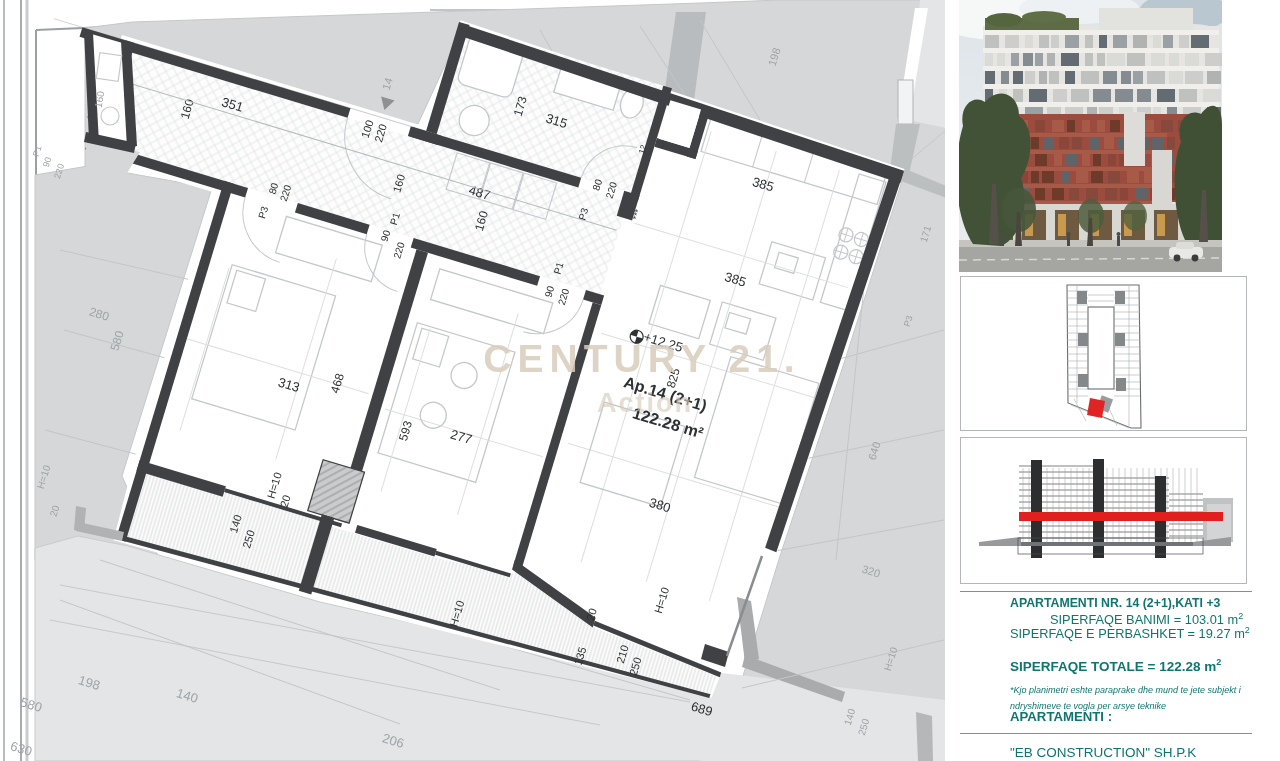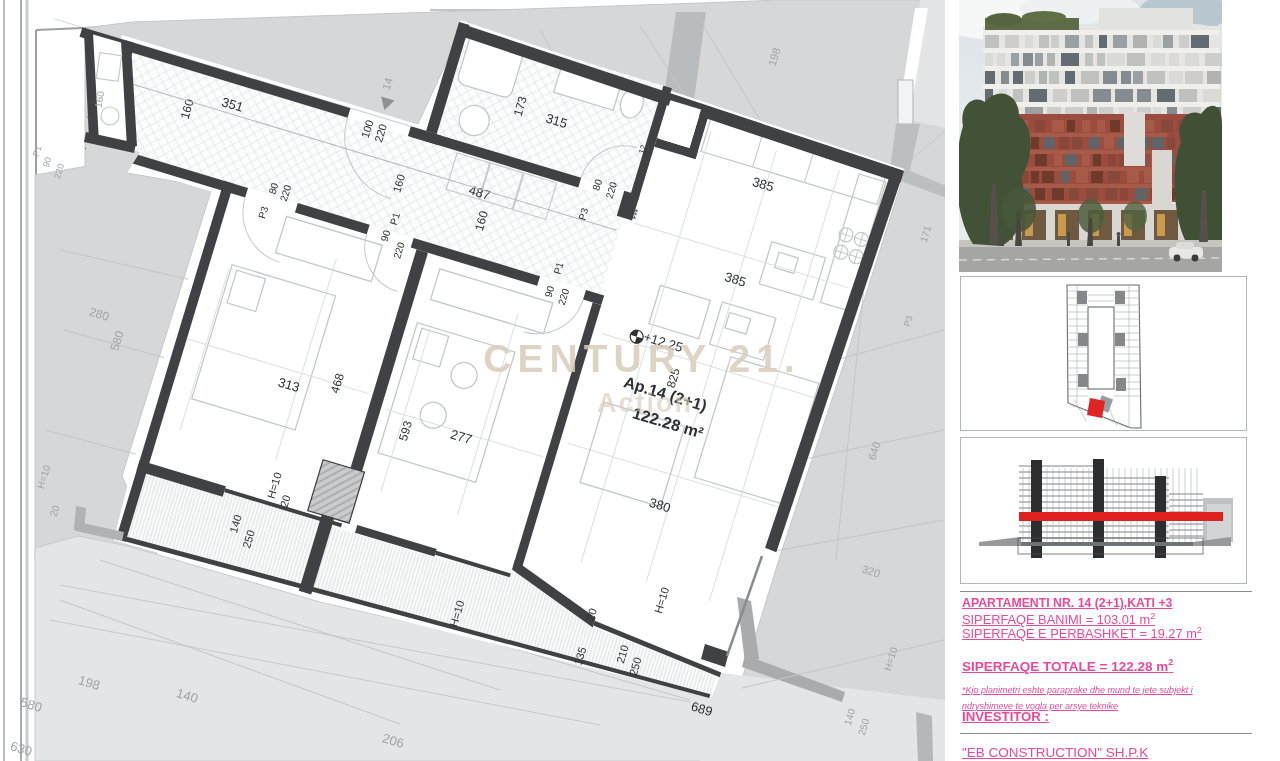--- a/index.html
+++ b/index.html
@@ -1,19 +1,19 @@
 <!DOCTYPE html>
 <html><head><meta charset="utf-8">
 <style>
 html,body{margin:0;padding:0;background:#ffffff;width:1280px;height:761px;overflow:hidden;}
 *{box-sizing:border-box;}
 body{font-family:"Liberation Sans", sans-serif;position:relative;}
 .abs{position:absolute;}
 .box{position:absolute;border:1px solid #b4b7b9;background:#fff;}
-.txt{position:absolute;left:962px;color:#ec4899;text-decoration:underline;}
+.txt{position:absolute;left:1010px;color:#0f766e;}
 </style></head>
 <body>
 <svg class="abs" style="left:0;top:0" width="945" height="761" viewBox="0 0 945 761">
 <defs>
 <pattern id="xh" width="8" height="8" patternUnits="userSpaceOnUse" patternTransform="rotate(45)">
   <rect width="8" height="8" fill="#fdfdfd"></rect>
   <path d="M0,0 H8 M0,8 H8 M0,0 V8 M8,0 V8" stroke="#e0e2e3" stroke-width="0.8"></path>
 </pattern>
 <pattern id="bh" width="3.5" height="3.5" patternUnits="userSpaceOnUse">
   <rect width="3.5" height="3.5" fill="#fbfbfb"></rect>
@@ -584,19 +584,19 @@
 <rect x="246" y="66" width="24" height="38" fill="#d2d4d5"></rect>
 <rect x="58" y="74" width="204" height="9" fill="#e01f1f"></rect>
 <rect x="18" y="104" width="252" height="4" fill="#707375"></rect>
 <polygon points="18,104 60,99 60,108 18,108" fill="#97999b"></polygon>
 <polygon points="232,104 270,99 270,108 232,108" fill="#97999b"></polygon>
 <rect x="57" y="100" width="185" height="16" fill="none" stroke="#4a4c4e" stroke-width="0.7"></rect>
     </svg>
 </div>
 <div class="abs" style="left:960px;top:591px;width:292px;border-top:1.5px solid #8b8e90;"></div>
 <div class="txt" style="top:596px;font-size:12.3px;font-weight:bold;">APARTAMENTI NR. 14 (2+1),KATI +3</div>
-<div class="txt" style="top:611px;font-size:12.8px;">SIPERFAQE BANIMI = 103.01 m<sup style="font-size:9px">2</sup></div>
+<div class="txt" style="top:611px;font-size:12.8px;margin-left:40px;">SIPERFAQE BANIMI = 103.01 m<sup style="font-size:9px">2</sup></div>
 <div class="txt" style="top:625px;font-size:12.8px;">SIPERFAQE E PERBASHKET = 19.27 m<sup style="font-size:9px">2</sup></div>
 <div class="txt" style="top:657px;font-size:13.5px;font-weight:bold;">SIPERFAQE TOTALE = 122.28 m<sup style="font-size:9px">2</sup></div>
 <div class="txt" style="top:682px;font-size:9px;font-style:italic;width:276px;line-height:16px;">*Kjo planimetri eshte paraprake dhe mund te jete subjekt i ndryshimeve te vogla per arsye teknike</div>
-<div class="txt" style="top:709px;font-size:13.2px;font-weight:bold;">INVESTITOR :</div>
+<div class="txt" style="top:709px;font-size:13.2px;font-weight:bold;">APARTAMENTI :</div>
 <div class="abs" style="left:960px;top:733px;width:292px;border-top:1.5px solid #8b8e90;"></div>
 <div class="txt" style="top:745px;font-size:13.5px;">"EB CONSTRUCTION" SH.P.K</div>
 
 </body></html>

